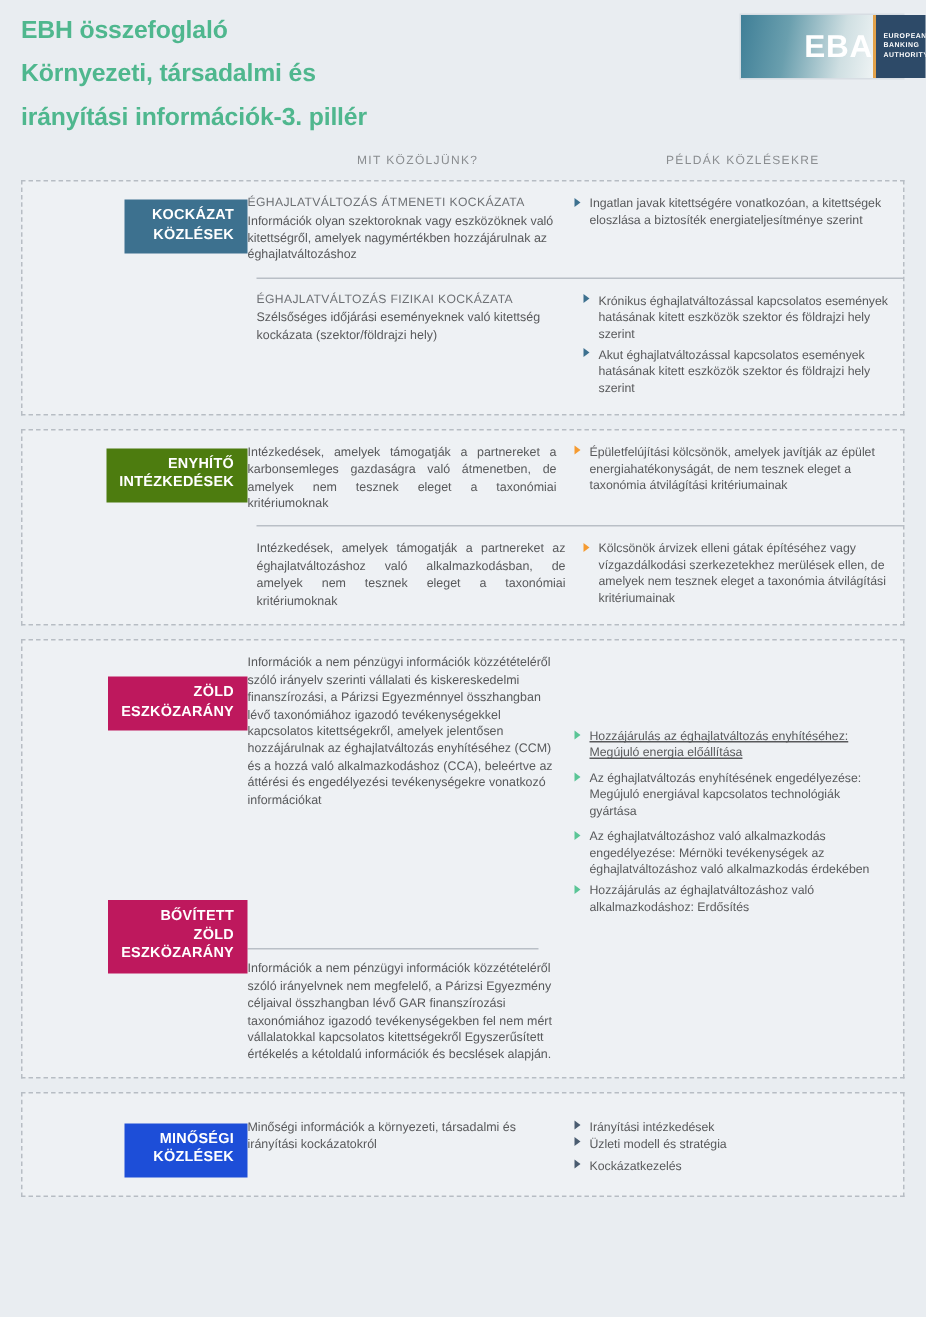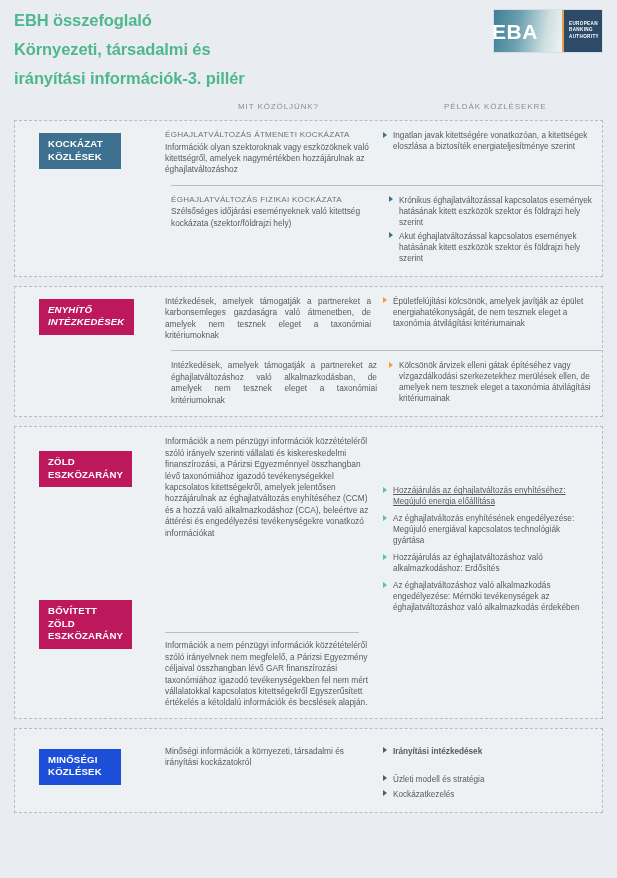--- a/index.html
+++ b/index.html
@@ -39,22 +39,23 @@
     height: 44px;
     display: flex;
     border: 1px solid #d7dde3;
     box-sizing: border-box;
   }
   .logo-left {
     flex: 0 0 68px;
     background: linear-gradient(100deg, #3f7f97 0%, #6a9fae 35%, #cfdfe2 75%, #eef3f4 100%);
     display: flex;
     align-items: center;
-    justify-content: flex-start;
-    position: relative;
+    justify-content: flex-end;
+    position: relative;
+    padding-left: 20px;
   }
   .logo-left-text {
     color: #ffffff;
     font-size: 21px;
     font-weight: bold;
     letter-spacing: 0.5px;
     line-height: 1;
     margin-left: -2px;
   }
   .logo-bar {
@@ -96,34 +97,35 @@
     border: 1px dashed #b7bdc4;
     background: #eef1f4;
     box-sizing: border-box;
     display: flex;
   }
   .badge-col {
     flex: 0 0 150px;
     position: relative;
     padding: 12px 0 0 24px;
     box-sizing: border-box;
+    text-align: right;
   }
   .badge {
     display: inline-block;
     color: #ffffff;
     font-size: 9.6px;
     font-weight: bold;
     line-height: 12.5px;
     letter-spacing: 0.2px;
     padding: 5px 9px 6px 9px;
     min-width: 82px;
     box-sizing: border-box;
   }
   .badge.blue  { background: #3d718f; }
-  .badge.orange{ background: #be185d; font-style: italic; }
+  .badge.orange{ background: #4d7c0f; }
   .badge.green { background: #be185d; }
   .badge.slate { background: #1d4ed8; }
 
   .rows-col {
     flex: 1 1 auto;
     padding: 0;
   }
   .row {
     display: flex;
     padding: 9px 0 9px 0;
@@ -302,22 +304,22 @@
   <div class="rows-col">
 
     <div class="row gar-row">
       <div class="row-what">
         <div class="what-body">Információk a nem pénzügyi információk közzétételéről szóló irányelv szerinti vállalati és kiskereskedelmi finanszírozási, a Párizsi Egyezménnyel összhangban lévő taxonómiához igazodó tevékenységekkel kapcsolatos kitettségekről, amelyek jelentősen hozzájárulnak az éghajlatváltozás enyhítéséhez (CCM) és a hozzá való alkalmazkodáshoz (CCA), beleértve az áttérési és engedélyezési tevékenységekre vonatkozó információkat</div>
       </div>
       <div class="row-ex" style="padding-top:49px;">
         <ul class="bullets">
           <li style="margin-bottom:6px;text-decoration:underline;"><span class="tri tri-green"></span><span>Hozzájárulás az éghajlatváltozás enyhítéséhez: Megújuló energia előállítása</span></li>
           <li style="margin-bottom:6px;"><span class="tri tri-green"></span><span>Az éghajlatváltozás enyhítésének engedélyezése: Megújuló energiával kapcsolatos technológiák gyártása</span></li>
+          <li><span class="tri tri-green"></span><span>Az éghajlatváltozáshoz való alkalmazkodás engedélyezése: Mérnöki tevékenységek az éghajlatváltozáshoz való alkalmazkodás érdekében</span></li>
           <li style="margin-bottom:6px;"><span class="tri tri-green"></span><span>Hozzájárulás az éghajlatváltozáshoz való alkalmazkodáshoz: Erdősítés</span></li>
-          <li><span class="tri tri-green"></span><span>Az éghajlatváltozáshoz való alkalmazkodás engedélyezése: Mérnöki tevékenységek az éghajlatváltozáshoz való alkalmazkodás érdekében</span></li>
         </ul>
       </div>
     </div>
 
     <div class="row" style="border-top:none;margin-left:0;padding-top:0;">
       <div class="row-what">
         <div class="spacer-sep"></div>
         <div class="what-body">Információk a nem pénzügyi információk közzétételéről szóló irányelvnek nem megfelelő, a Párizsi Egyezmény céljaival összhangban lévő GAR finanszírozási taxonómiához igazodó tevékenységekben fel nem mért vállalatokkal kapcsolatos kitettségekről  Egyszerűsített értékelés a kétoldalú információk és becslések alapján.</div>
       </div>
       <div class="row-ex"></div>
@@ -333,20 +335,20 @@
       <div>KÖZLÉSEK</div>
     </div>
   </div>
   <div class="rows-col">
     <div class="row" style="padding-top:17px;">
       <div class="row-what">
         <div class="what-body">Minőségi információk a környezeti, társadalmi és irányítási kockázatokról</div>
       </div>
       <div class="row-ex">
         <ul class="bullets">
-          <li style="margin-bottom:17px;font-weight:bold;"><span class="tri tri-slate"></span><span>Irányítási intézkedések</span></li>
+          <li style="margin-bottom:0;"><span class="tri tri-slate"></span><span>Irányítási intézkedések</span></li>
           <li style="margin-bottom:4px;"><span class="tri tri-slate"></span><span>Üzleti modell és stratégia</span></li>
           <li><span class="tri tri-slate"></span><span>Kockázatkezelés</span></li>
         </ul>
       </div>
     </div>
   </div>
 </div>
 
 </body></html>

